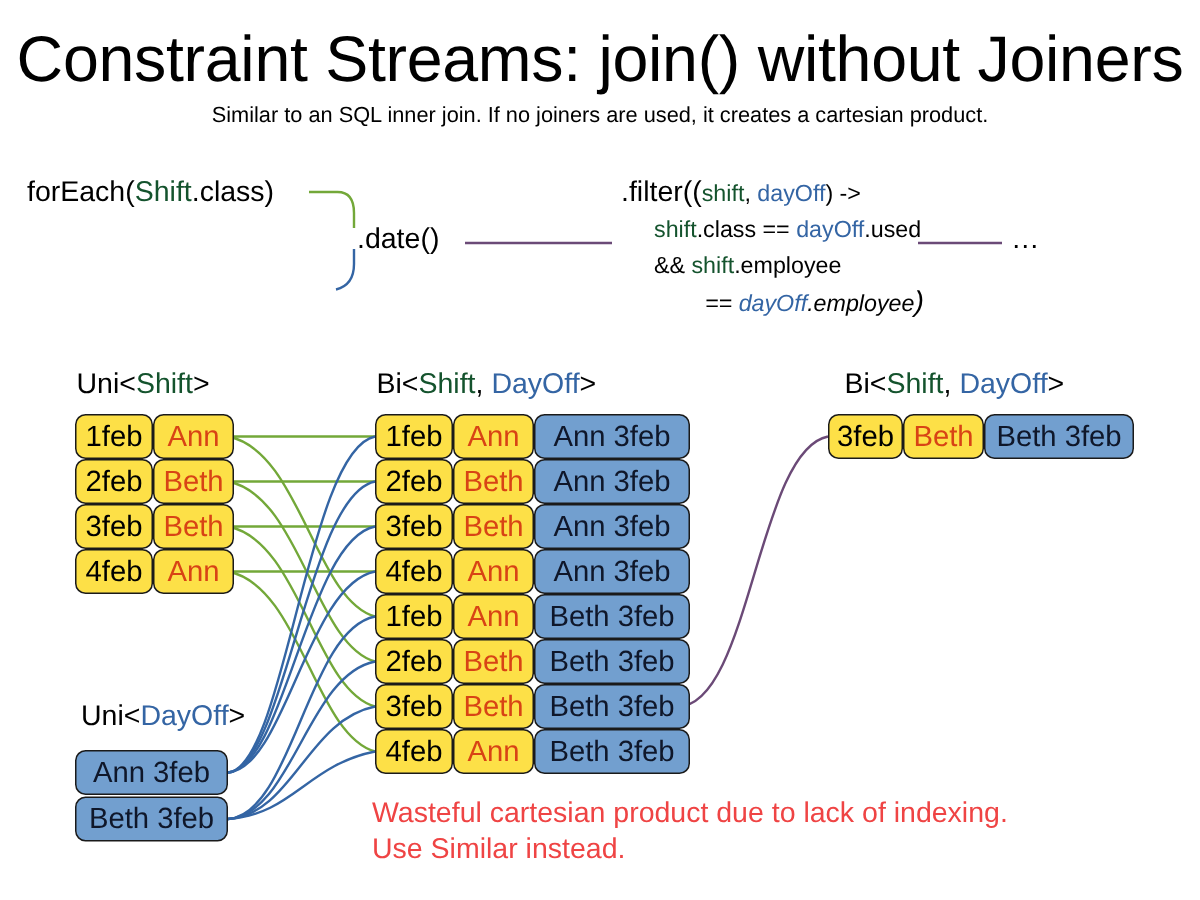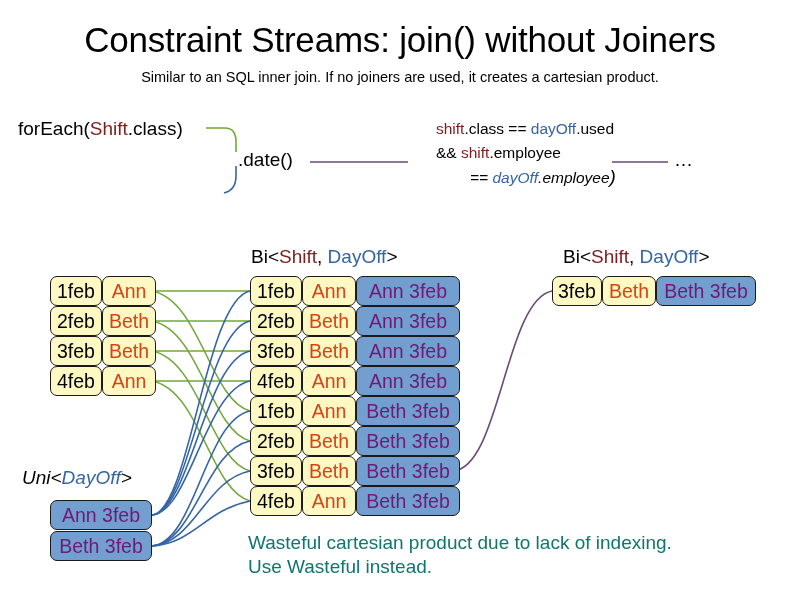--- a/index.html
+++ b/index.html
@@ -22,21 +22,21 @@
     width: 800px;
     height: 600px;
   }
 
   
   #title {
     position: absolute;
     left: 0; top: 20px;
     width: 800px;
     text-align: center;
-    font-size: 35px;
+    font-size: 43px;
     line-height: 40px;
     font-weight: normal;
     letter-spacing: -0.2px;
     white-space: nowrap;
   }
   #subtitle {
     position: absolute;
     left: 0; top: 68px;
     width: 800px;
     text-align: center;
@@ -45,21 +45,21 @@
     white-space: nowrap;
   }
 
   
   .code {
     position: absolute;
     font-size: 19px;
     line-height: 23px;
     white-space: nowrap;
   }
-  .sh { color: #7f1d1d; }      
+  .sh { color: #14532d; }      
   .do { color: #3465a4; }      
 
   #foreach-shift  { left: 18px;  top: 117px; }
   #foreach-dayoff { left: 18px;  top: 180px; }
   #join-label     { left: 238px; top: 148px; }
 
   #filter-block {
     position: absolute;
     left: 414px; top: 117px;
     font-size: 19px;
@@ -81,44 +81,44 @@
   
   .stream-caption {
     position: absolute;
     font-size: 19px;
     line-height: 23px;
     white-space: nowrap;
   }
   #cap-uni-shift  { left: 51px;  top: 245px; }
   #cap-bi-mid     { left: 251px; top: 245px; }
   #cap-bi-right   { left: 563px; top: 245px; }
-  #cap-uni-dayoff { left: 22px;  top: 466px; font-style: italic; }
+  #cap-uni-dayoff { left: 54px;  top: 466px; }
 
   
   .row {
     position: absolute;
     display: flex;
     align-items: stretch;
     height: 30px;
   }
   .cell {
     box-sizing: border-box;
     border: 1.6px solid #1a1a1a;
     border-radius: 7px;
     display: flex;
     align-items: center;
     justify-content: center;
     font-size: 19.5px;
     line-height: 19px;
     padding: 0 4px;
     background: #8ae234;
   }
-  .cell.green { background: #fef9c3; color: #000000; }
+  .cell.green { background: #fde047; color: #000000; }
   .cell.green.name { color: #d84315; }
-  .cell.blue  { background: #729fcf; color: #701a75; }
+  .cell.blue  { background: #729fcf; color: #0f172a; }
 
   .c-date { width: 52px; }
   .c-name { width: 54px; }
   .c-pair { width: 102px; }
 
   
   .row.mid { left: 250px; }
   .row.mid .c-date { width: 52px; }
   .row.mid .c-name { width: 54px; }
   .row.mid .c-pair { width: 104px; }
@@ -135,21 +135,21 @@
   
   .row.dayoff { left: 50px; }
   .row.dayoff .c-pair { width: 102px; }
 
   
   #warning {
     position: absolute;
     left: 248px; top: 531px;
     font-size: 19px;
     line-height: 24px;
-    color: #0f766e;
+    color: #ef4444;
     white-space: nowrap;
   }
 
   
   #wires {
     position: absolute;
     left: 0; top: 0;
     width: 800px; height: 600px;
     pointer-events: none;
   }
@@ -161,20 +161,21 @@
 
   <div id="title">Constraint Streams: join() without Joiners</div>
   <div id="subtitle">Similar to an SQL inner join. If no joiners are used, it creates a cartesian product.</div>
 
   <div class="code" id="foreach-shift"><span>forEach(</span><span class="sh">Shift</span><span>.class)</span></div>
 
 
   <div class="code" id="join-label">.date()</div>
 
   <div id="filter-block">
+    <div class="l1"><span>.filter((</span><span class="sh small">shift</span><span class="small">, </span><span class="do small">dayOff</span><span class="small">) -&gt;</span></div>
     <div class="l2 small"><span class="sh">shift</span><span>.class == </span><span class="do">dayOff</span><span>.used</span></div>
     <div class="l3 small"><span>&amp;&amp; </span><span class="sh">shift</span><span>.employee</span></div>
     <div class="l4 small"><span>== </span><span class="do">dayOff</span><span>.employee</span><span style="font-size:19px">)</span></div>
   </div>
 
   <div id="ellipsis">…</div>
 
   <svg id="wires" viewBox="0 0 800 600" xmlns="http://www.w3.org/2000/svg">
     <g fill="none" stroke-width="1.6">
 
@@ -201,20 +202,21 @@
       <path d="M152,515 C190,512 205,390 250,381" stroke="#3465a4"></path>
       <path d="M152,546 C195,543 205,420 250,411" stroke="#3465a4"></path>
       <path d="M152,546 C195,543 205,450 250,441" stroke="#3465a4"></path>
       <path d="M152,546 C195,543 205,480 250,471" stroke="#3465a4"></path>
       <path d="M152,546 C195,543 205,510 250,501" stroke="#3465a4"></path>
 
       <path d="M452,471 C500,471 505,300 552,291" stroke="#6b4a77"></path>
     </g>
   </svg>
 
+  <div class="stream-caption" id="cap-uni-shift"><span>Uni&lt;</span><span class="sh">Shift</span><span>&gt;</span></div>
 
   <div class="stream-caption" id="cap-bi-mid"><span>Bi&lt;</span><span class="sh">Shift</span><span>, </span><span class="do">DayOff</span><span>&gt;</span></div>
 
   <div class="stream-caption" id="cap-bi-right"><span>Bi&lt;</span><span class="sh">Shift</span><span>, </span><span class="do">DayOff</span><span>&gt;</span></div>
 
   <div class="stream-caption" id="cap-uni-dayoff"><span>Uni&lt;</span><span class="do">DayOff</span><span>&gt;</span></div>
 
   <div id="rows-layer">
       <div class="row left" style="top: 276px; left: 50px;">
         <div class="cell green c-date">1feb</div>
@@ -280,16 +282,16 @@
       </div>
       <div class="row right" style="top: 276px; left: 552px;">
         <div class="cell green c-date">3feb</div>
         <div class="cell green name c-name">Beth</div>
         <div class="cell blue c-pair">Beth 3feb</div>
       </div>
     </div>
 
   <div id="warning">
     <div>Wasteful cartesian product due to lack of indexing.</div>
-    <div>Use Wasteful instead.</div>
+    <div>Use Similar instead.</div>
   </div>
 
 </div>
 
 </body></html>

